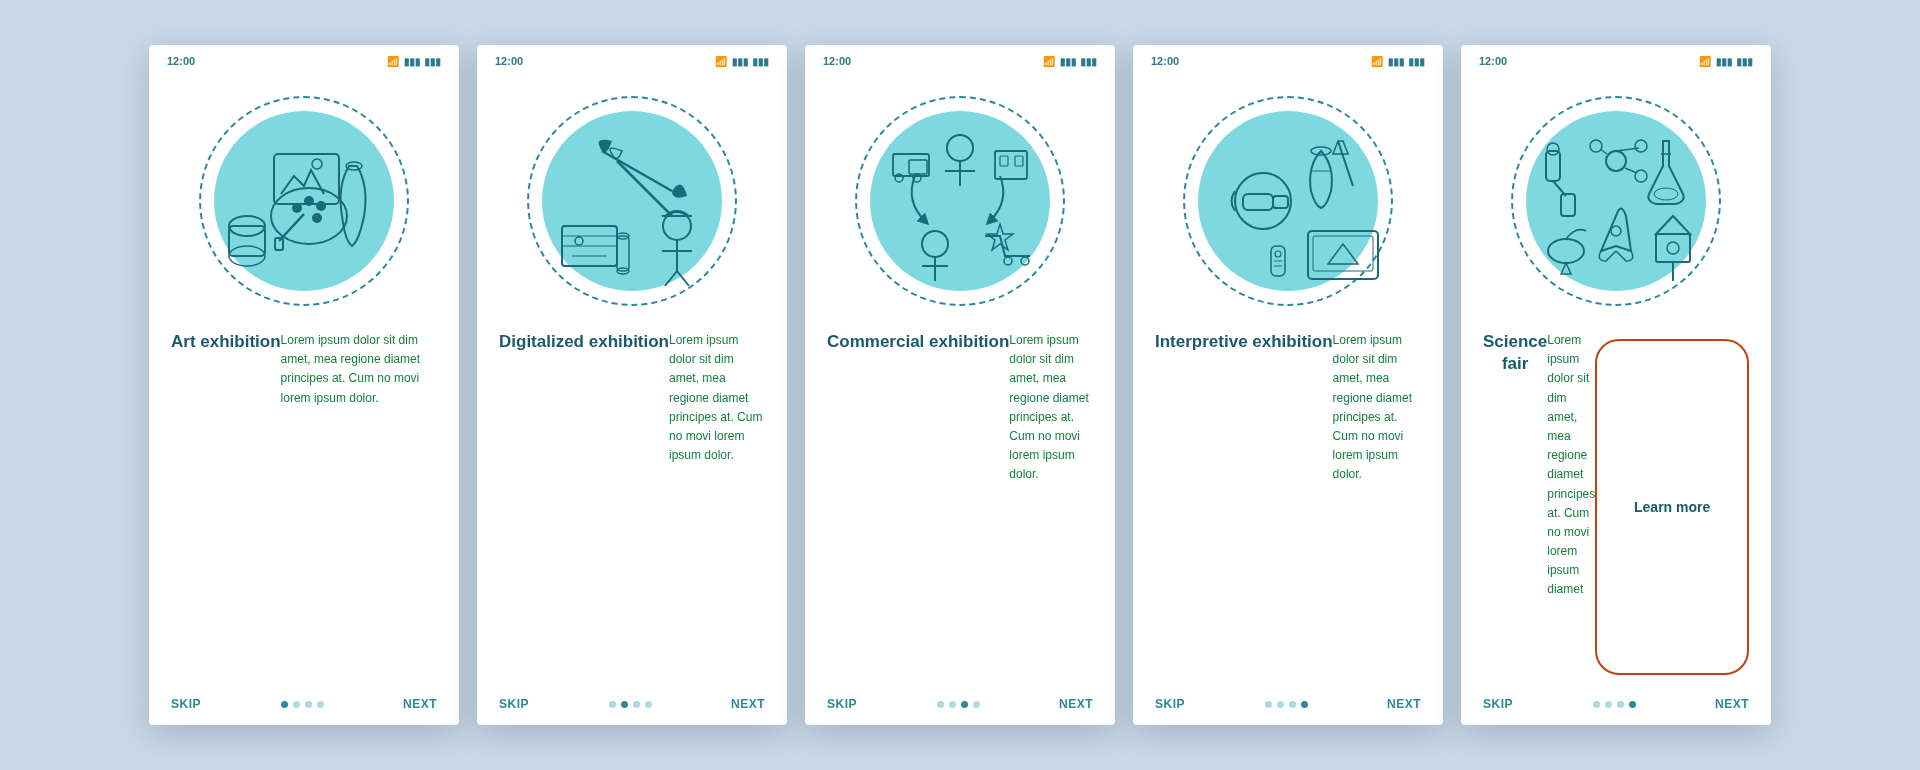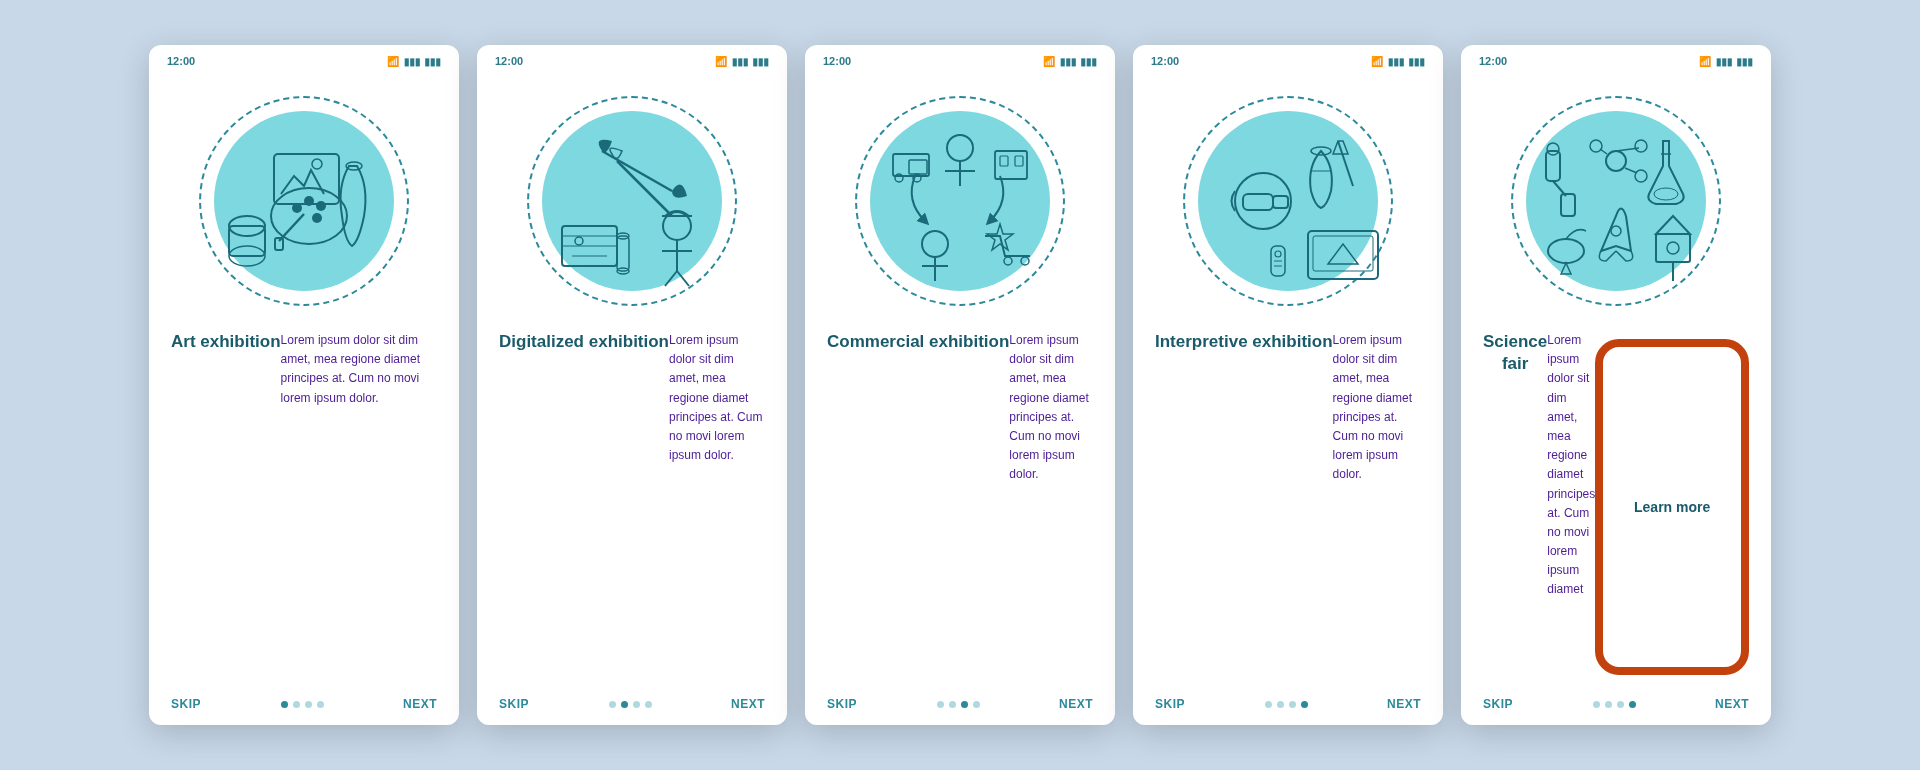--- a/index.html
+++ b/index.html
@@ -19,21 +19,21 @@
       display: flex;
       gap: 18px;
       align-items: center;
       justify-content: center;
     }
 
     .phone {
       width: 310px;
       height: 680px;
       background: #ffffff;
-      border-radius: 12px;
+      border-radius: 4px;
       box-shadow: 0 8px 32px rgba(0,0,0,0.18);
       display: flex;
       flex-direction: column;
       align-items: center;
       overflow: hidden;
       position: relative;
       padding: 0;
     }
 
     .phone-status-bar {
@@ -102,31 +102,31 @@
       font-size: 17px;
       font-weight: 700;
       color: #1a5a6a;
       text-align: center;
       margin-bottom: 10px;
       line-height: 1.3;
     }
 
     .phone-desc {
       font-size: 12px;
-      color: #4c1d95;
+      color: #15803d;
       line-height: 1.6;
       text-align: left;
       flex: 1;
     }
 
     .learn-more-btn {
       display: block;
       width: 100%;
       padding: 10px 0;
-      border: 8px solid #c2410c;
+      border: 2px solid #c2410c;
       border-radius: 24px;
       background: transparent;
       color: #1a5a6a;
       font-size: 14px;
       font-weight: 600;
       text-align: center;
       margin-top: 8px;
       margin-bottom: 4px;
       cursor: pointer;
     }

